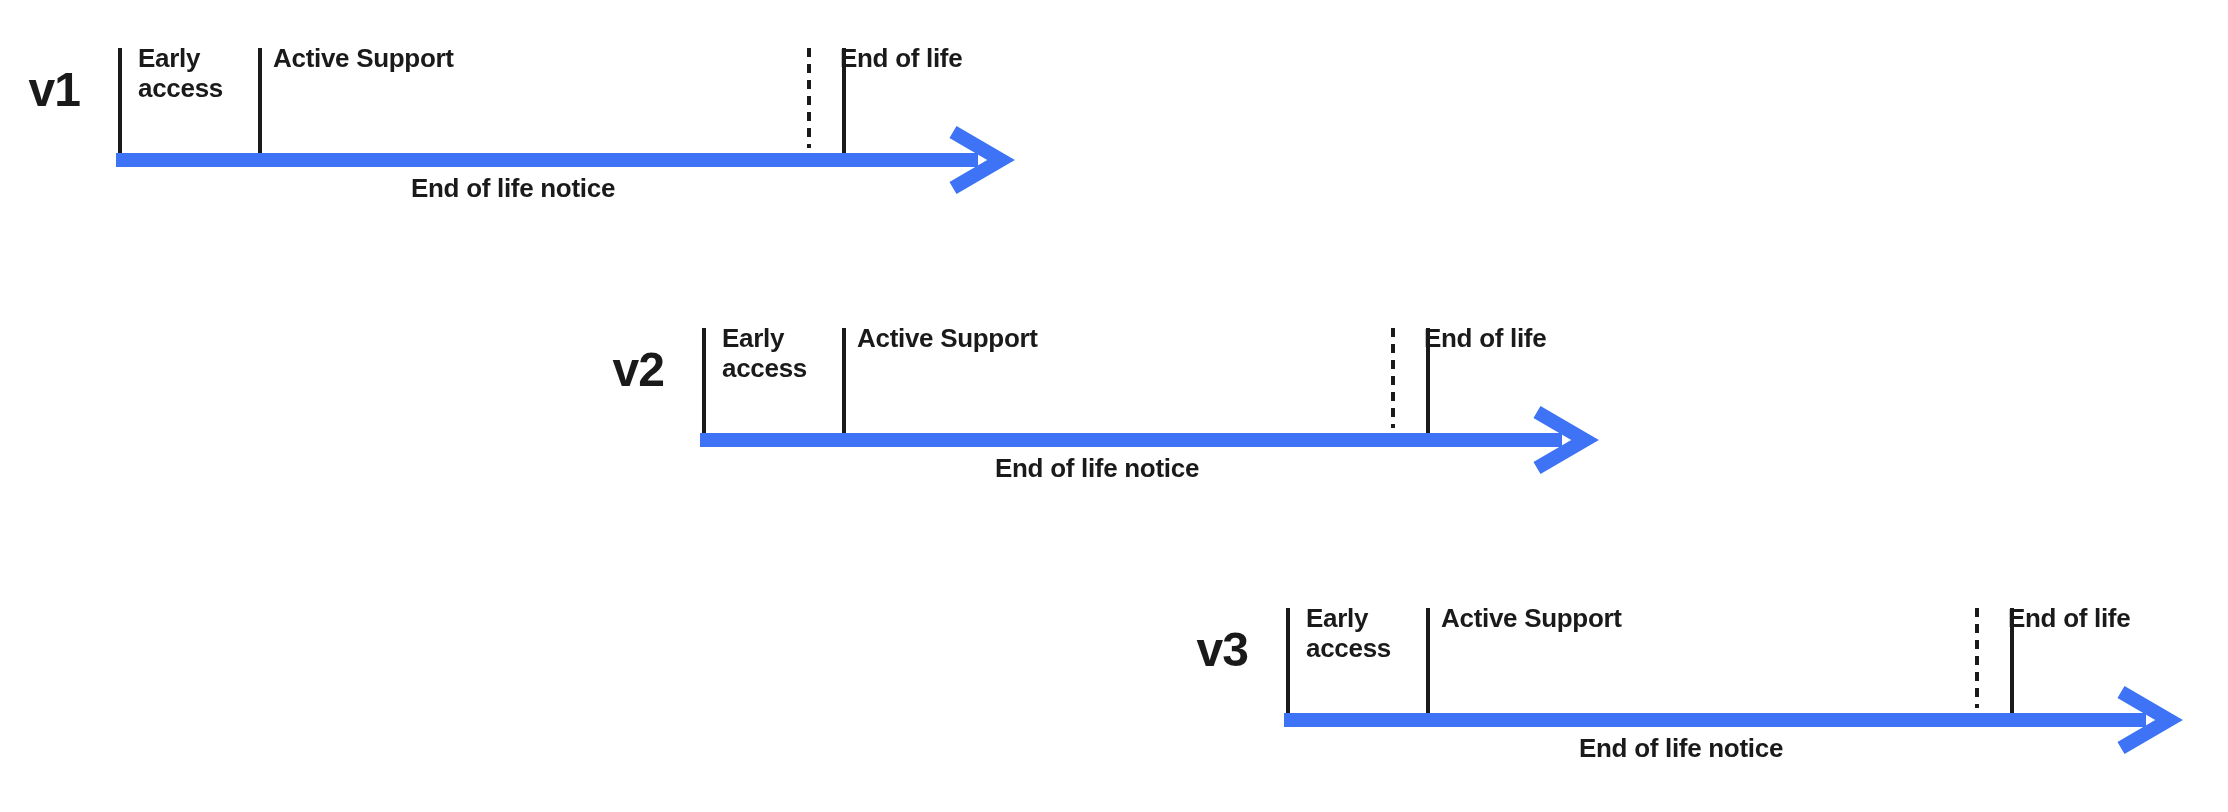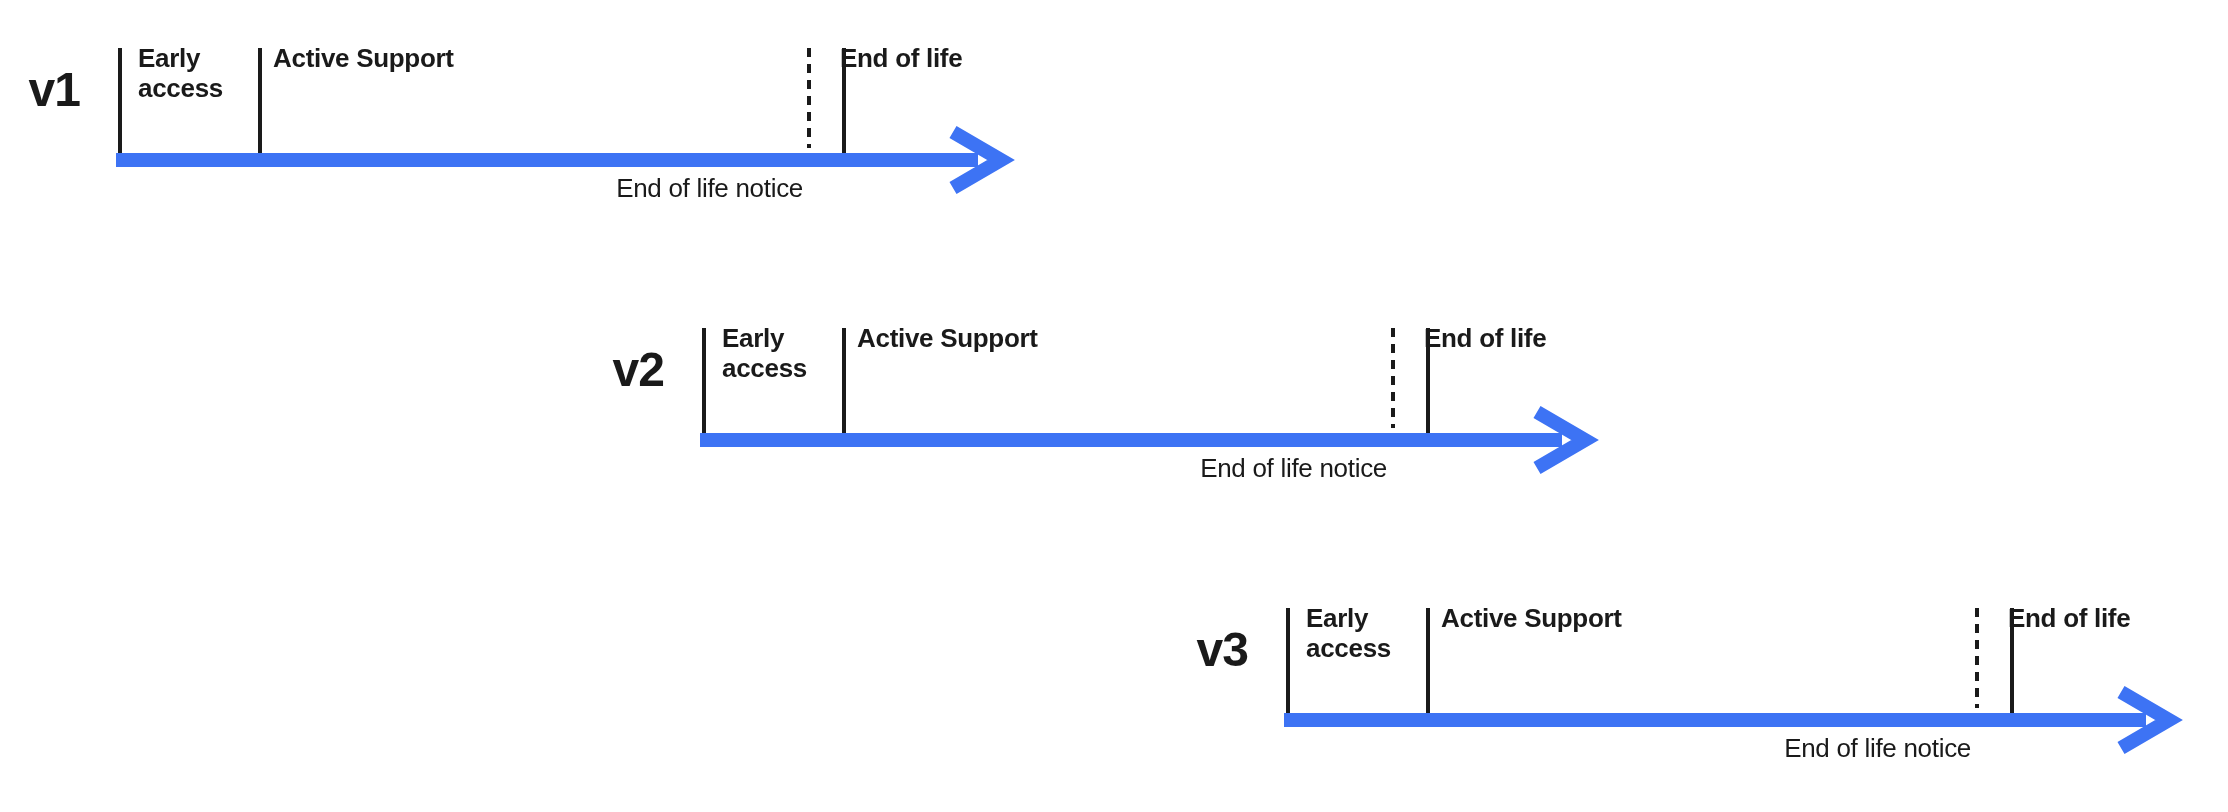--- a/index.html
+++ b/index.html
@@ -79,23 +79,22 @@
   }
   .early  { left: 140px; }
   .active { left: 275px; }
   .eol    { left: 842px; }
   .early span { display: block; }
 
   .notice-label {
     position: absolute;
     left: 413px; top: 143px;
     width: 392px;
-    text-align: right;
     font-size: 26px;
-    font-weight: 400;
+    font-weight: 700;
     line-height: 30px;
     letter-spacing: -0.3px;
     color: var(--ink);
     white-space: nowrap;
   }
 
   .arrow {
     position: absolute;
     left: 118px; top: 90px;
     width: 920px; height: 80px;

